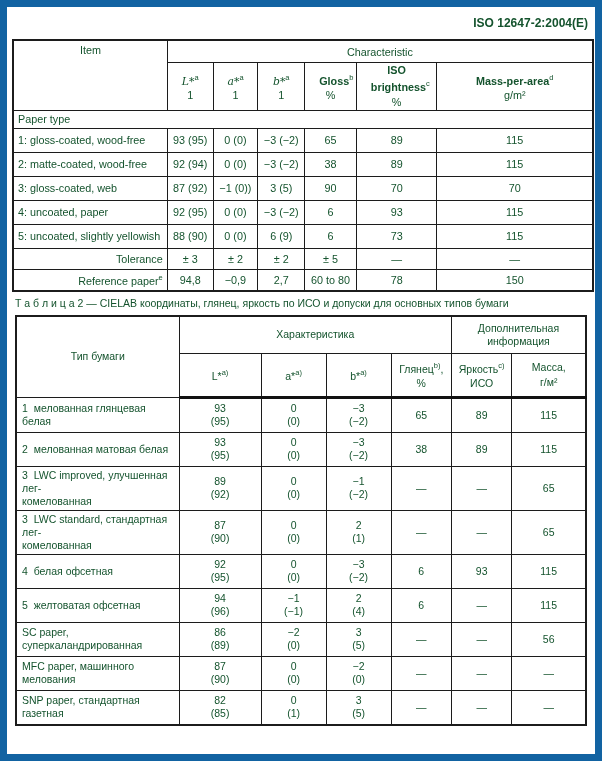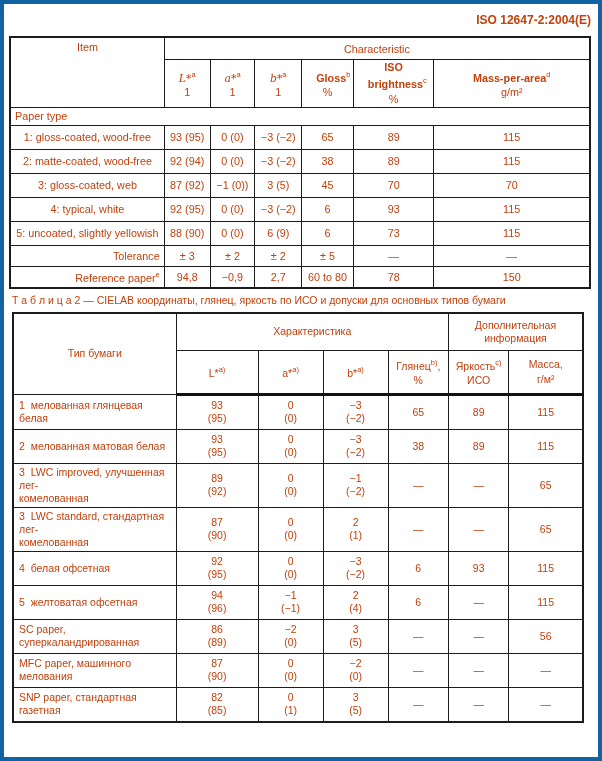--- a/index.html
+++ b/index.html
@@ -1,19 +1,19 @@
 <!DOCTYPE html>
 <html><head>
 <meta charset="utf-8">
 <style>
   html,body{margin:0;padding:0;background:#e8e8e8;}
   .frame{
     box-sizing:border-box;width:602px;height:761px;background:#ffffff;
-    border:4px solid #22c55e;overflow:hidden;position:relative;
-    font-family:"Liberation Sans","DejaVu Sans",sans-serif;color:#c2410c;
+    border:7px solid #22c55e;overflow:hidden;position:relative;
+    font-family:"Liberation Sans","DejaVu Sans",sans-serif;color:#14532d;
   }
   .iso-heading{margin:9px 7px 0 0;text-align:right;font-size:12px;font-weight:bold;line-height:14px;}
   .t1-caption{margin:6px 10px 0 10px;text-align:center;font-size:11px;font-weight:bold;line-height:14px;}
   .gost-heading{margin:13px 7px 0 0;text-align:right;font-size:12px;font-weight:bold;line-height:14px;}
   .t2-caption{margin:5px 0 0 8px;font-size:10.5px;line-height:13px;}
 
   table{border-collapse:collapse;table-layout:fixed;}
   th,td{border:1px solid #1c1c1c;overflow:hidden;}
 
   
@@ -21,21 +21,21 @@
   #table1 th{font-weight:normal;text-align:center;padding:1px 14px;}
   #table1 .item-head{vertical-align:top;padding-top:3px;}
   #table1 .char-head{height:19px;}
   #table1 .sub{height:37px;vertical-align:middle;line-height:13px;margin-left:8px;}
   #table1 .sub .sym{font-weight:bold;}
   #table1 .math .sym{font-family:"DejaVu Serif","Liberation Serif",serif;font-style:italic;font-weight:normal;}
   #table1 .unit{display:block;font-weight:normal;margin-top:2px;}
   #table1 sup,#table2 sup{font-size:7.5px;}
   #table1 td{padding:1px 4px;text-align:center;height:21px;}
   #table1 td.section{text-align:left;height:15px;}
-  #table1 td.name.center{text-align:center;}
+  #table1 td.name.center{text-align:left;}
   #table1 td.name.left{text-align:right;}
   #table1 tr.compact td{height:18px;}
 
   
   #table2{width:572px;margin:5px 0 0 8px;border:2px solid #1c1c1c;font-size:10.5px;}
   #table2 th{font-weight:normal;text-align:center;vertical-align:middle;padding:2px 3px;line-height:13px;}
   #table2 thead tr:first-child th{height:32px;}
   #table2 thead tr:last-child th{height:38px;border-bottom:3px solid #111;}
   #table2 .unit{display:block;margin-top:2px;}
   #table2 td{padding:2px 5px;text-align:center;white-space:pre-line;line-height:13px;height:29px;vertical-align:middle;}
@@ -92,26 +92,26 @@
           <td class="val">−3 (−2)</td>
           <td class="val">38</td>
           <td class="val">89</td>
           <td class="val">115</td>
         </tr>
         <tr>
           <td class="name center">3: gloss-coated, web</td>
           <td class="val">87 (92)</td>
           <td class="val">−1 (0))</td>
           <td class="val">3 (5)</td>
-          <td class="val">45</td>
+          <td class="val">90</td>
           <td class="val">70</td>
           <td class="val">70</td>
         </tr>
         <tr>
-          <td class="name center">4: typical, white</td>
+          <td class="name center">4: uncoated, paper</td>
           <td class="val">92 (95)</td>
           <td class="val">0 (0)</td>
           <td class="val">−3 (−2)</td>
           <td class="val">6</td>
           <td class="val">93</td>
           <td class="val">115</td>
         </tr>
         <tr>
           <td class="name center">5: uncoated, slightly yellowish</td>
           <td class="val">88 (90)</td>

